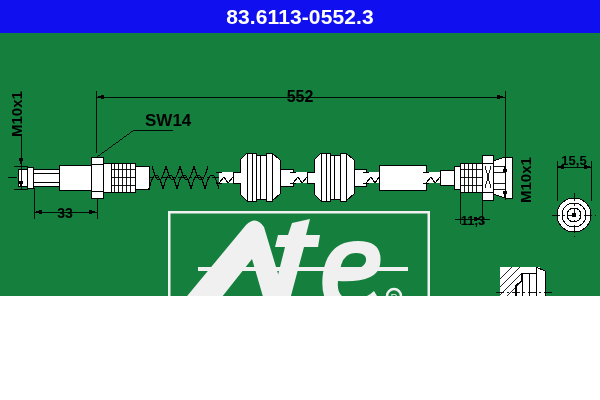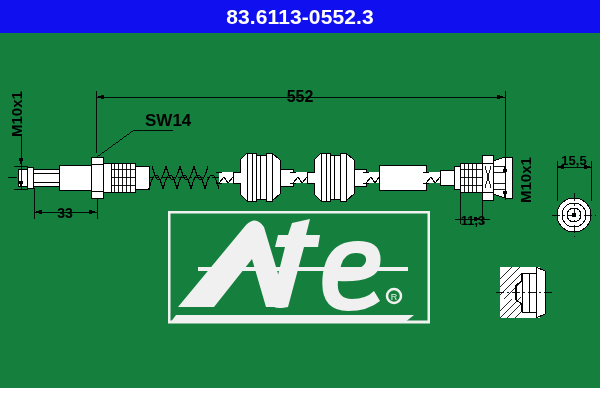--- a/index.html
+++ b/index.html
@@ -5,21 +5,21 @@
   html,body{margin:0;padding:0;}
   body{
     width:600px;height:400px;
     background:#ffffff;
     font-family:"Liberation Sans", sans-serif;
     overflow:hidden;
     position:relative;
   }
   #root{
     position:absolute;inset:0;
-    width:600px;height:388px;
+    width:600px;height:296px;
     background:#ffffff;
     overflow:hidden;
   }
   
   .banner{
     position:absolute;left:0;top:0;width:600px;height:33px;
     background:#0f0fef;
     display:flex;align-items:center;justify-content:center;
     gap:26px;
   }

